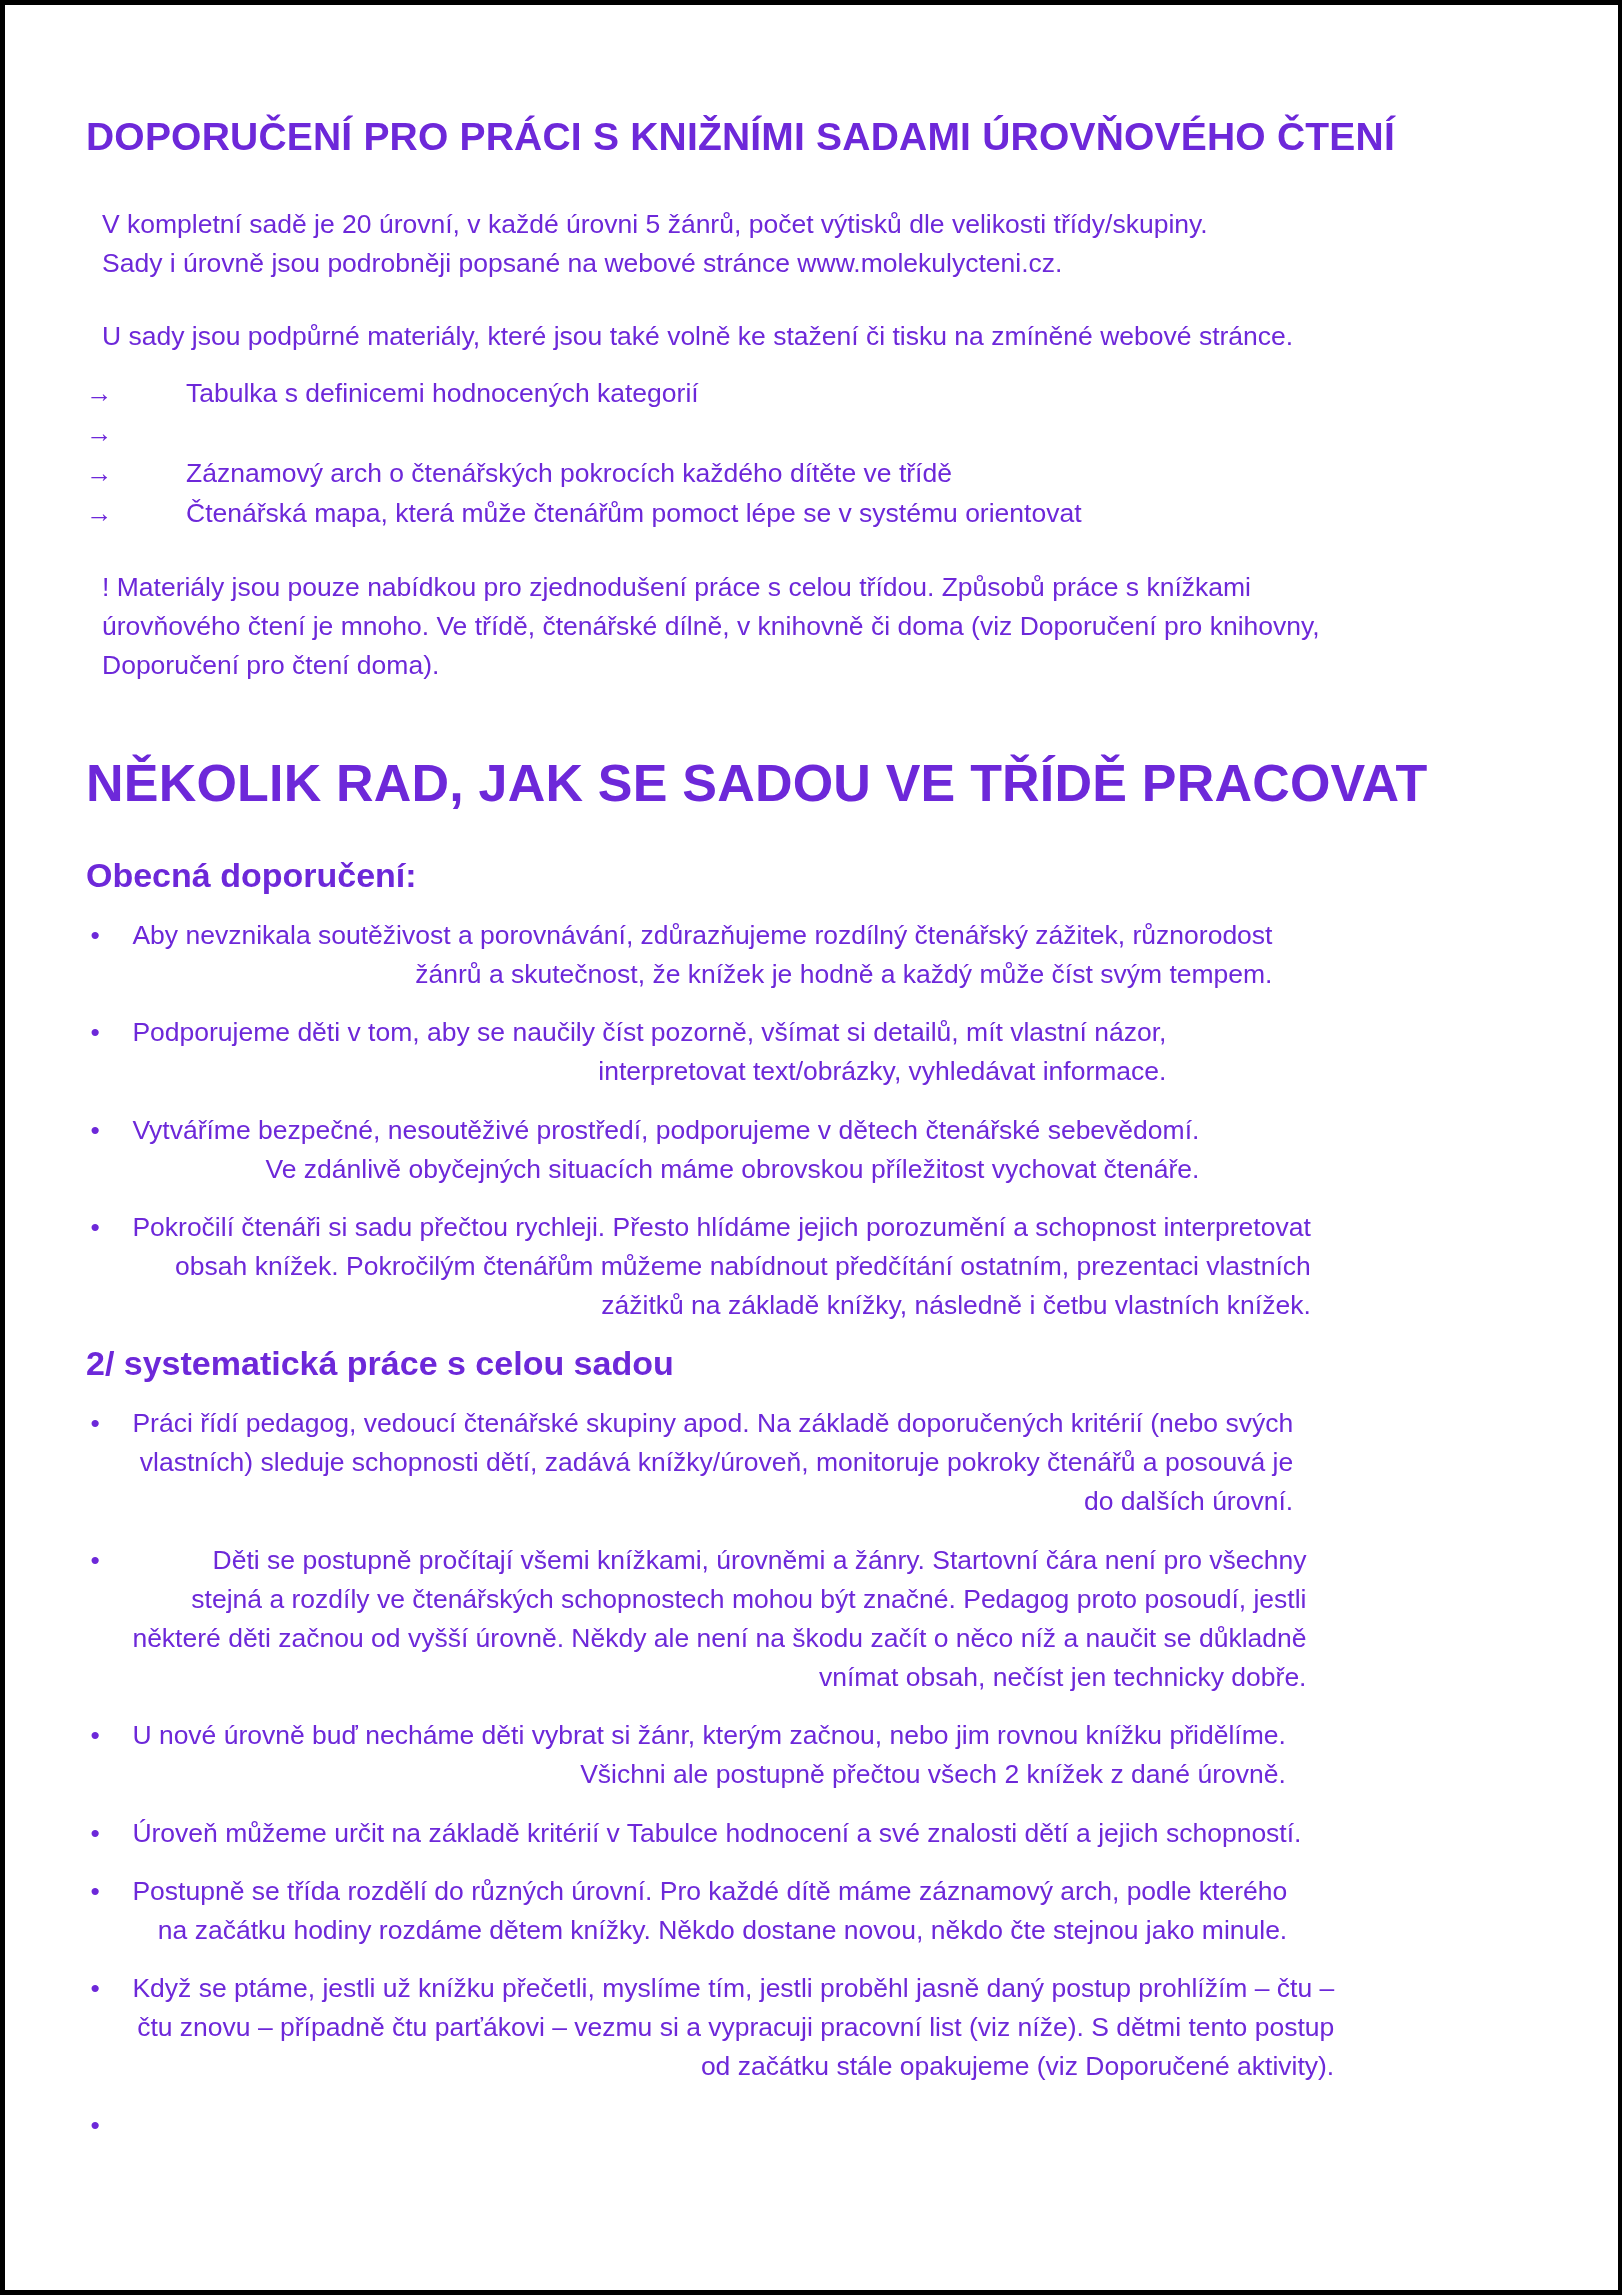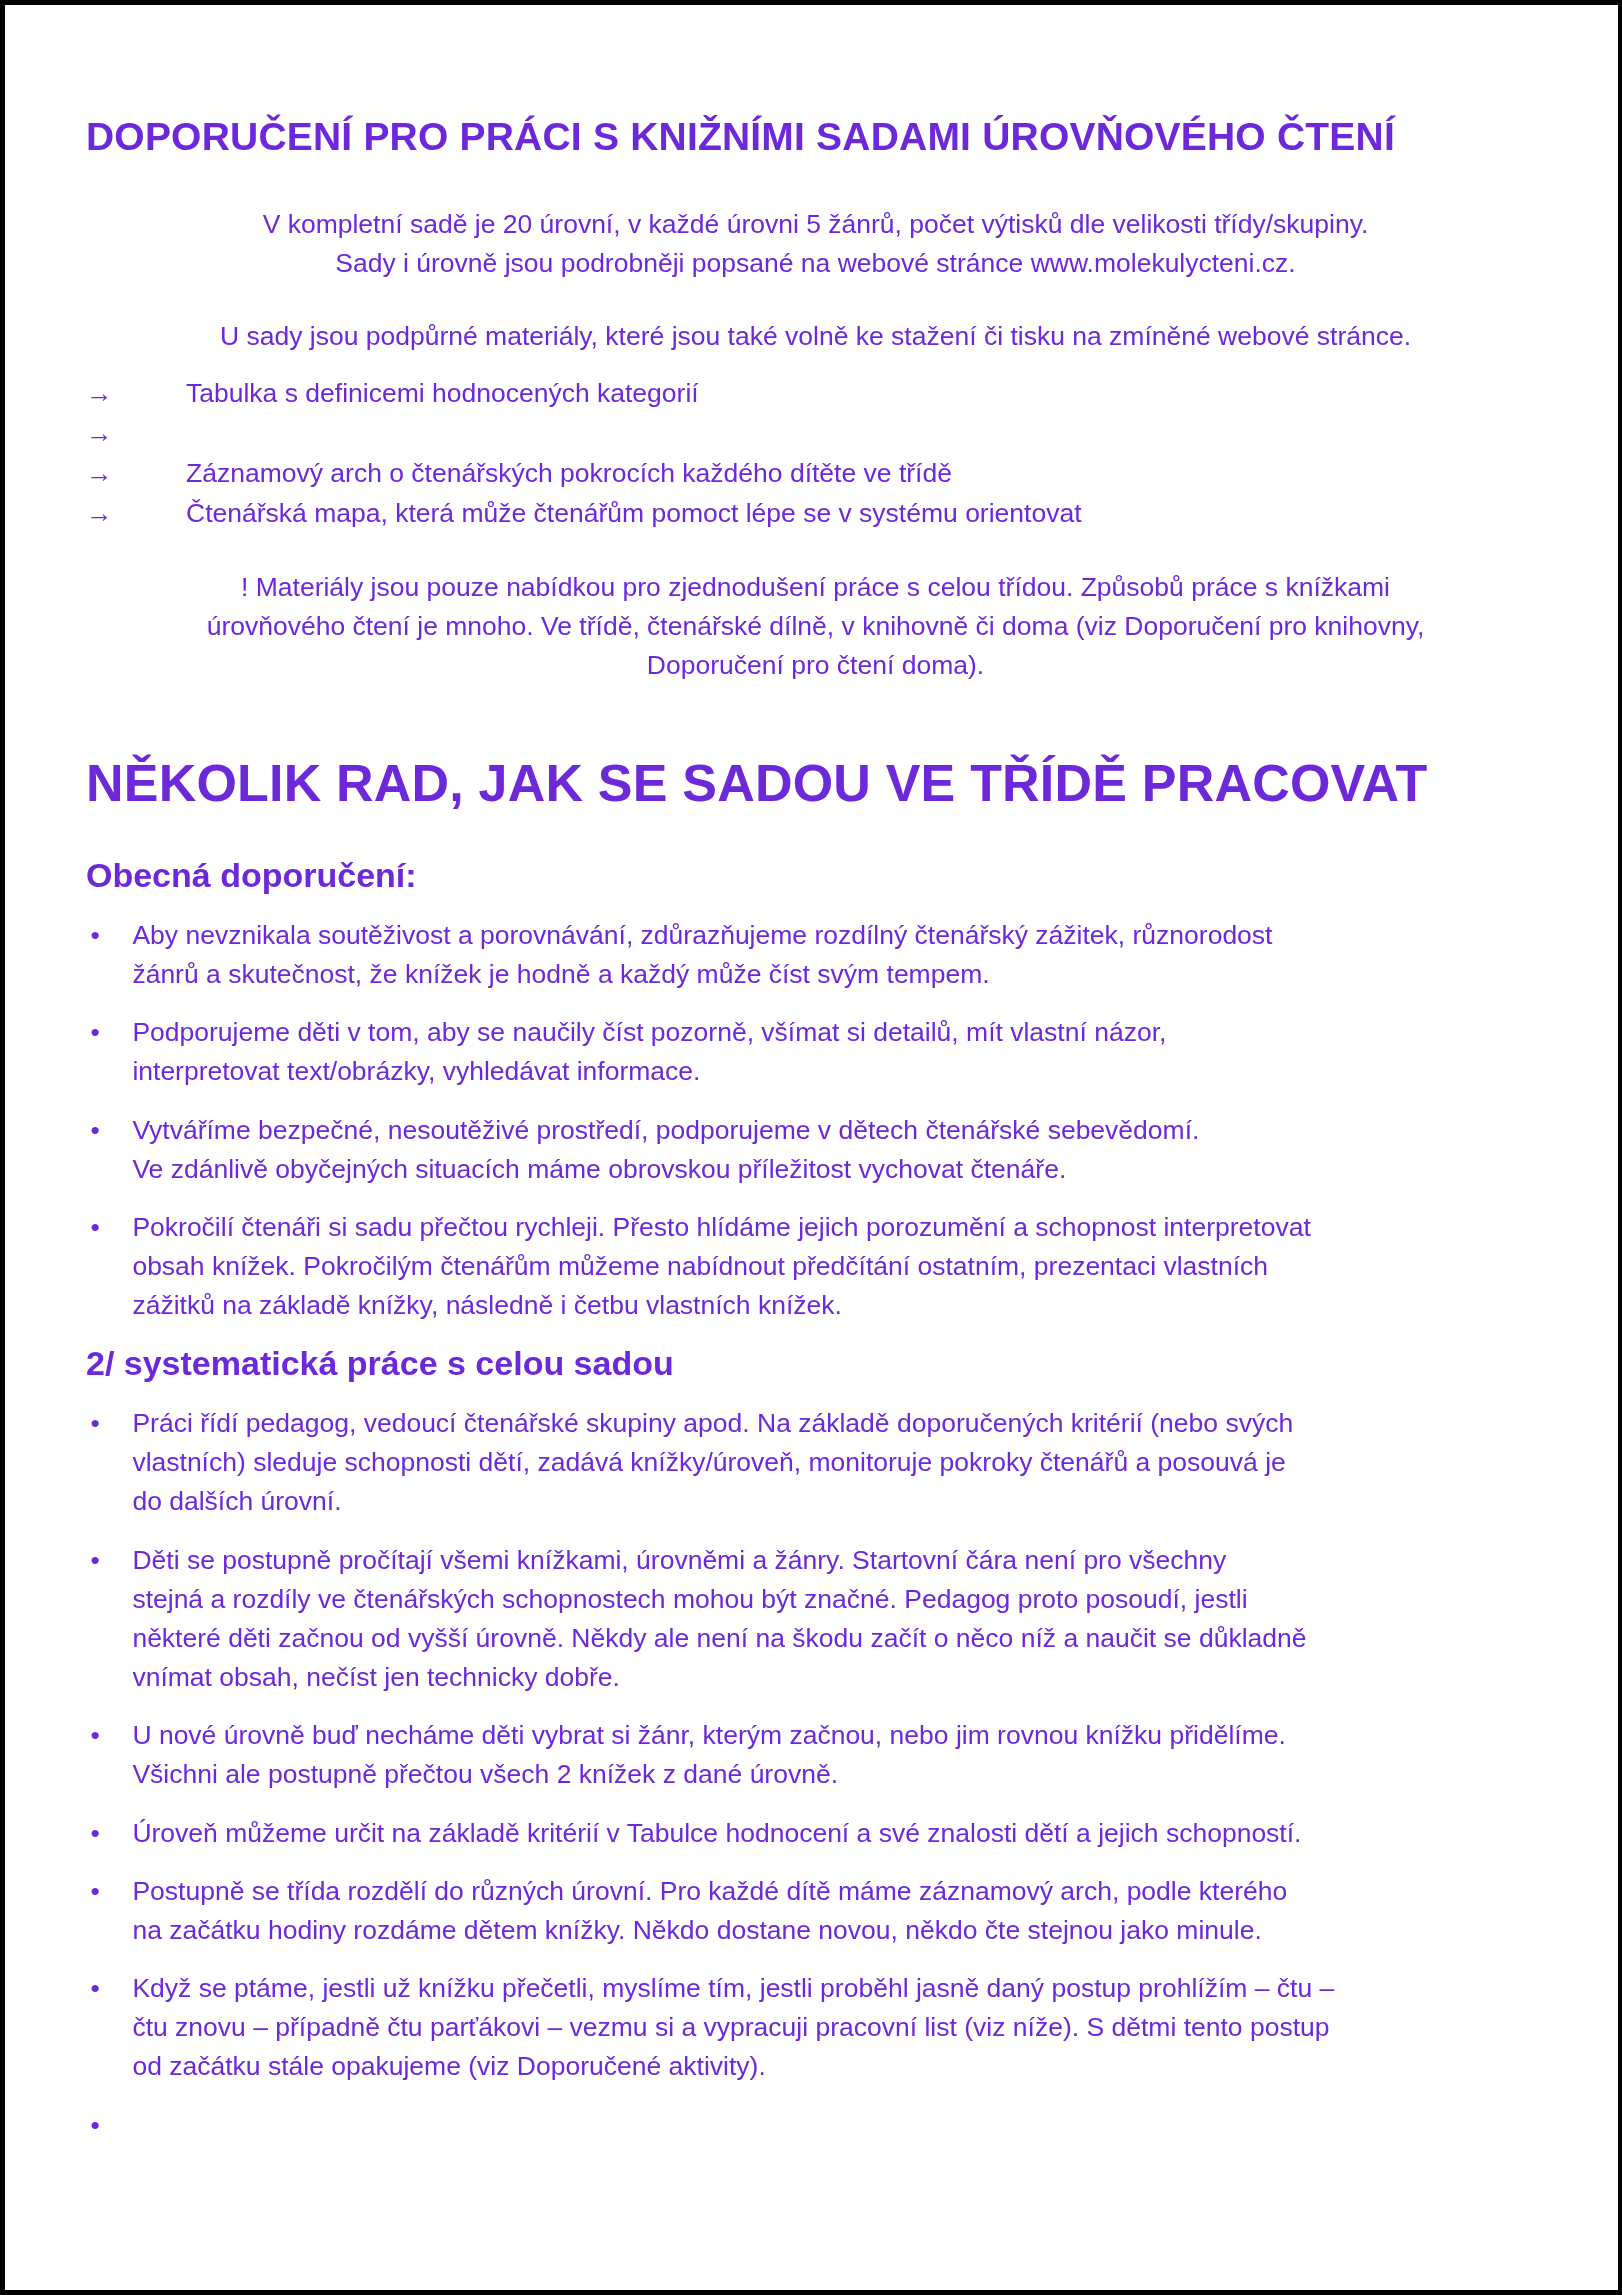--- a/index.html
+++ b/index.html
@@ -20,23 +20,22 @@
     font-size: 39px;
     line-height: 1.2;
     font-weight: 700;
     letter-spacing: 0.2px;
     margin: 0 0 44px 0;
   }
   .p {
     font-size: 26.5px;
     line-height: 39px;
     font-weight: 400;
-    margin: 0 0 34px 8px;
+    margin: 0 0 34px 16px;
     white-space: pre-line;
-    text-align: center;
   }
   .p--tight { margin-bottom: 17.7px; }
   .p--note { margin-bottom: 0; }
   ul.arrow-list {
     list-style: none;
     margin: 0 0 35px 0;
     padding: 0;
   }
   ul.arrow-list li {
     display: flex;
@@ -67,20 +66,21 @@
     font-size: 26.5px;
     line-height: 39px;
     margin: 0 0 19.4px 0;
   }
   .bullet-marker {
     flex: 0 0 42px;
     padding-left: 4.4px;
   }
   .bullet-text {
     white-space: pre-line;
+    text-align: right;
   }
 </style>
 </head>
 <body>
 
 <div class="page">
 
   <h1 class="doc-title">DOPORUČENÍ PRO PRÁCI S KNIŽNÍMI SADAMI ÚROVŇOVÉHO ČTENÍ</h1>
 
   <p class="p">V kompletní sadě je 20 úrovní, v každé úrovni 5 žánrů, počet výtisků dle velikosti třídy/skupiny.

